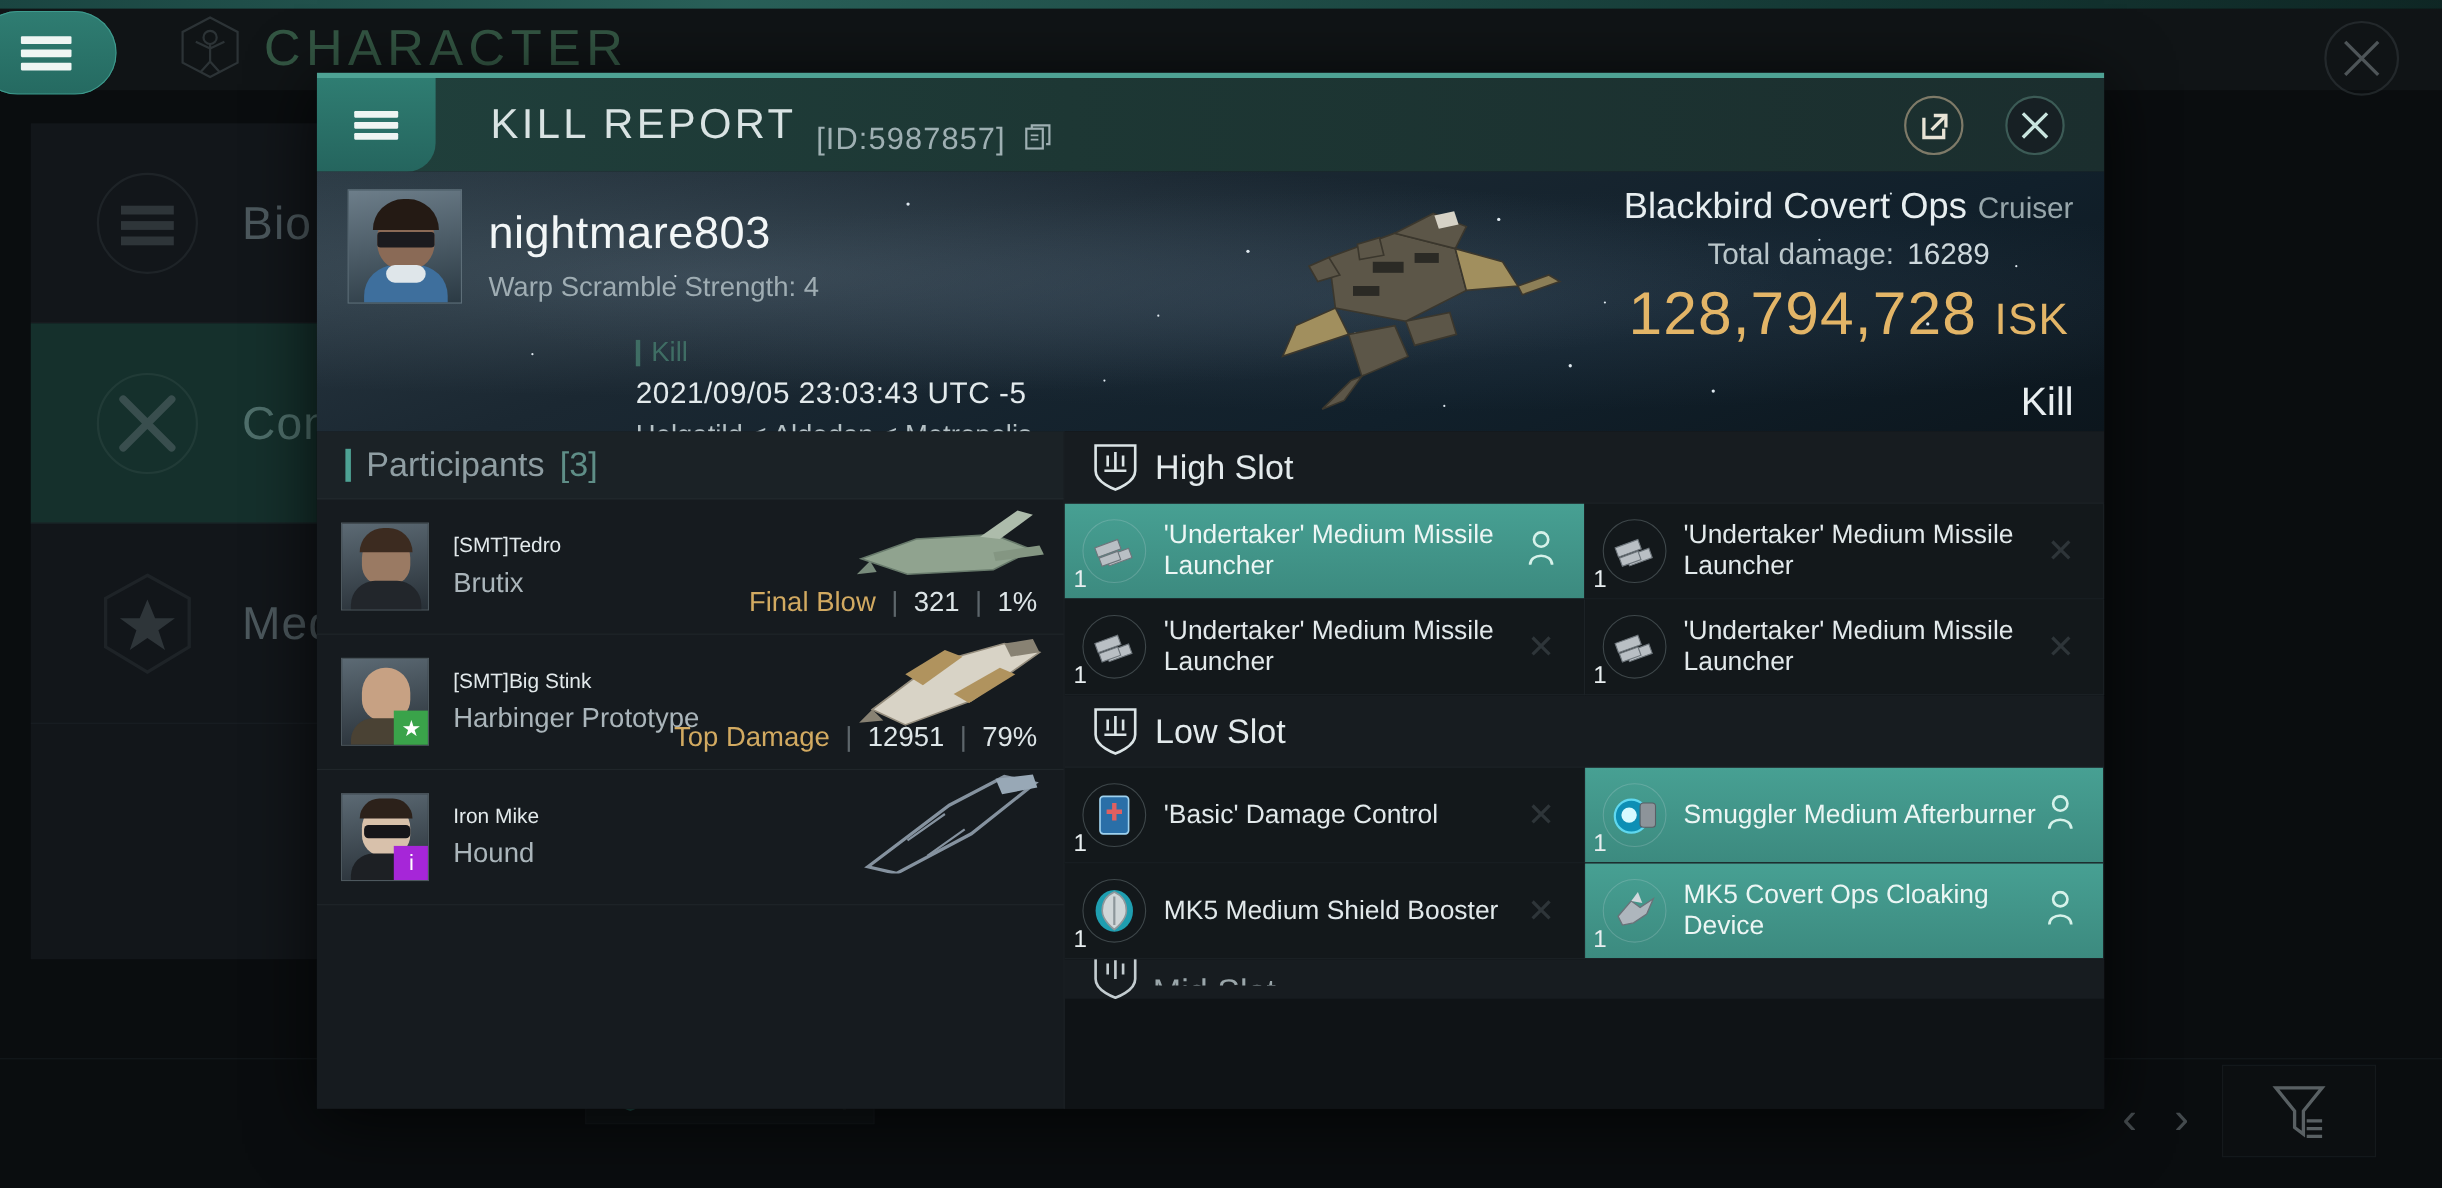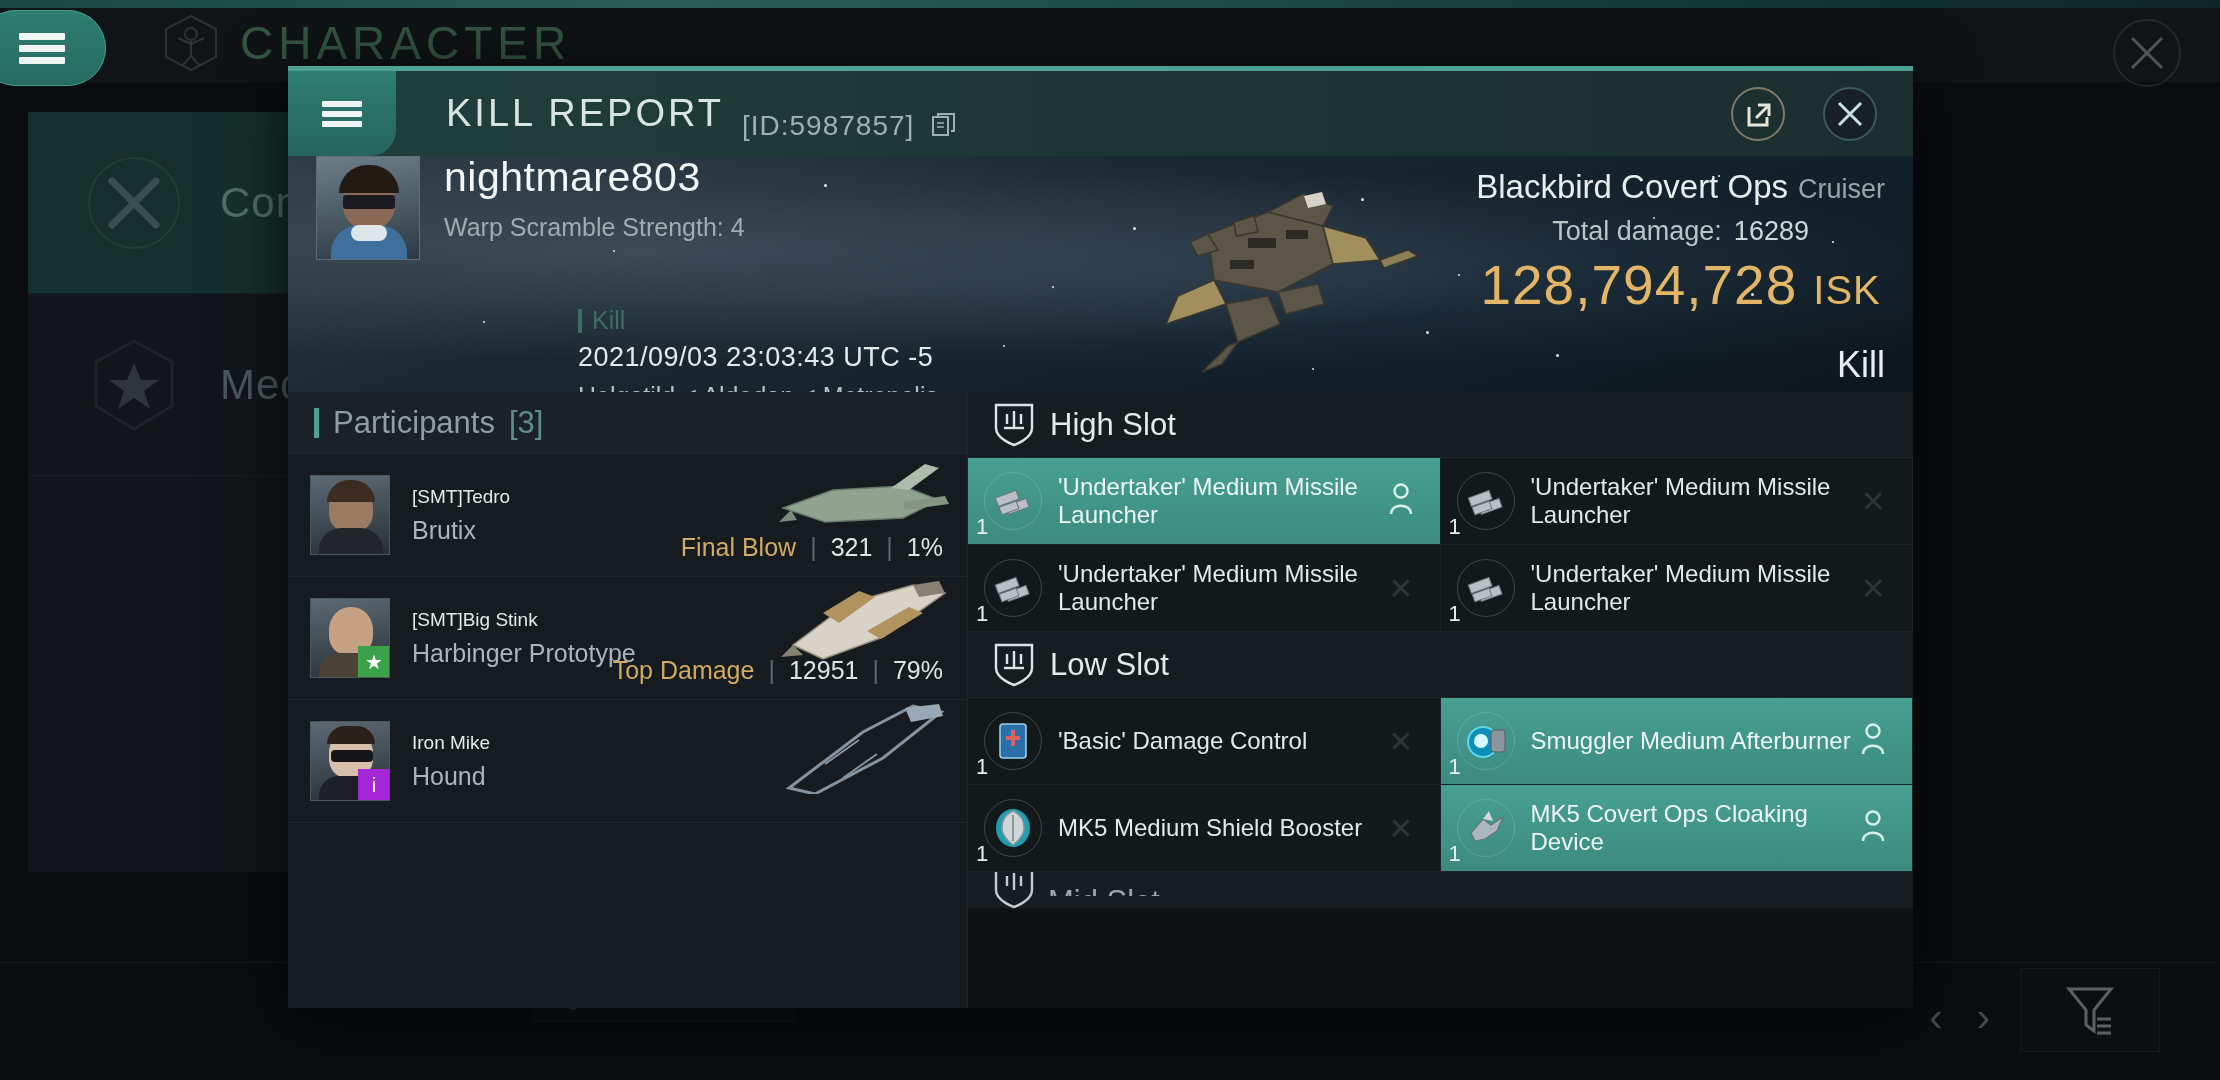--- a/index.html
+++ b/index.html
@@ -120,21 +120,21 @@
   .hero {
     position:relative; height:236px; overflow:hidden;
     background:
       radial-gradient(ellipse at 22% 40%, rgba(120,140,155,.30) 0%, rgba(20,30,40,0) 55%),
       radial-gradient(ellipse at 62% 50%, rgba(60,80,100,.35) 0%, rgba(10,16,22,0) 60%),
       linear-gradient(160deg,#2b3a44 0%, #1b2832 35%, #11202b 70%, #0c161d 100%);
   }
   .stars { position:absolute; inset:0; }
   .stars i { position:absolute; background:#dfe9f0; border-radius:50%; }
 
-  .hero-left { position:absolute; left:28px; top:0; display:flex; gap:24px; }
+  .hero-left { position:absolute; left:28px; top:16px; display:flex; gap:24px;align-items:flex-end; }
   .portrait {
     width:104px; height:104px; flex:0 0 auto; border:1px solid #5d6e78;
     background:linear-gradient(170deg,#6d7e8a,#2b3a44);
     position:relative; overflow:hidden;
   }
   .pf-head { position:absolute; left:26px; top:16px; width:52px; height:56px; border-radius:48% 48% 42% 42%; background:#8a6a56;}
   .pf-hair { position:absolute; left:22px; top:8px; width:60px; height:28px; border-radius:30px 30px 0 0; background:#241a14;}
   .pf-glass { position:absolute; left:26px; top:38px; width:52px; height:14px; background:#1b1b1f; border-radius:3px;}
   .pf-body { position:absolute; left:14px; bottom:0; width:76px; height:34px; background:#3e6f9d; border-radius:28px 28px 0 0;}
   .pf-collar { position:absolute; left:34px; bottom:18px; width:36px; height:16px; background:#dfe6ea; border-radius:8px;}
@@ -241,20 +241,31 @@
   </div>
 
   <div class="bg-close">
     <svg width="90" height="90" viewBox="0 0 90 90">
       <circle cx="45" cy="45" r="33" fill="none" stroke="#3a4246" stroke-width="2"></circle>
       <path d="M30 30 L60 60 M60 30 L30 60" stroke="#9aa5a9" stroke-width="3"></path>
     </svg>
   </div>
 
   <div class="bg-sidebar">
+    <div class="bg-side-item">
+      <div class="bg-side-ico">
+        <svg width="104" height="104" viewBox="0 0 104 104">
+          <circle cx="52" cy="52" r="45" fill="none" stroke="#2a3135" stroke-width="2"></circle>
+          <rect x="28" y="36" width="48" height="8" fill="#4a5459"></rect>
+          <rect x="28" y="50" width="48" height="8" fill="#4a5459"></rect>
+          <rect x="28" y="64" width="48" height="8" fill="#4a5459"></rect>
+        </svg>
+      </div>
+      <div class="bg-side-label">Bio</div>
+    </div>
     <div class="bg-side-item active">
       <div class="bg-side-ico">
         <svg width="104" height="104" viewBox="0 0 104 104">
           <circle cx="52" cy="52" r="45" fill="none" stroke="#2e4743" stroke-width="2"></circle>
           <path d="M30 30 L74 74 M74 30 L30 74" stroke="#5d6d70" stroke-width="7" stroke-linecap="round"></path>
         </svg>
       </div>
       <div class="bg-side-label">Comb</div>
     </div>
     <div class="bg-side-item">
@@ -361,21 +372,21 @@
           <div class="pf-glass"></div>
             <div class="pf-collar"></div>
         </div>
         <div>
           <div class="hero-name">nightmare803</div>
           <div class="hero-sub">Warp Scramble Strength: 4</div>
         </div>
       </div>
 
       <div class="hero-kill-tag">Kill</div>
-      <div class="hero-date">2021/09/03 23:03:43 UTC -5</div>
+      <div class="hero-date">2021/09/05 23:03:43 UTC -5</div>
       <div class="hero-loc">Helgatild &lt; Aldodan &lt; Metropolis</div>
 
       <div class="hero-ship">
         <svg width="310" height="220" viewBox="0 0 310 220">
           <g fill="#5c5648" stroke="#3b372d" stroke-width="1.5">
             <polygon points="90,70 150,48 205,62 215,100 160,128 96,116"></polygon>
             <polygon points="150,48 185,30 215,42 205,62"></polygon>
             <polygon points="205,62 248,74 262,96 215,100" fill="#a18f5e"></polygon>
             <polygon points="96,116 60,132 48,160 108,140" fill="#a18f5e"></polygon>
             <polygon points="108,140 150,132 162,160 120,178"></polygon>

